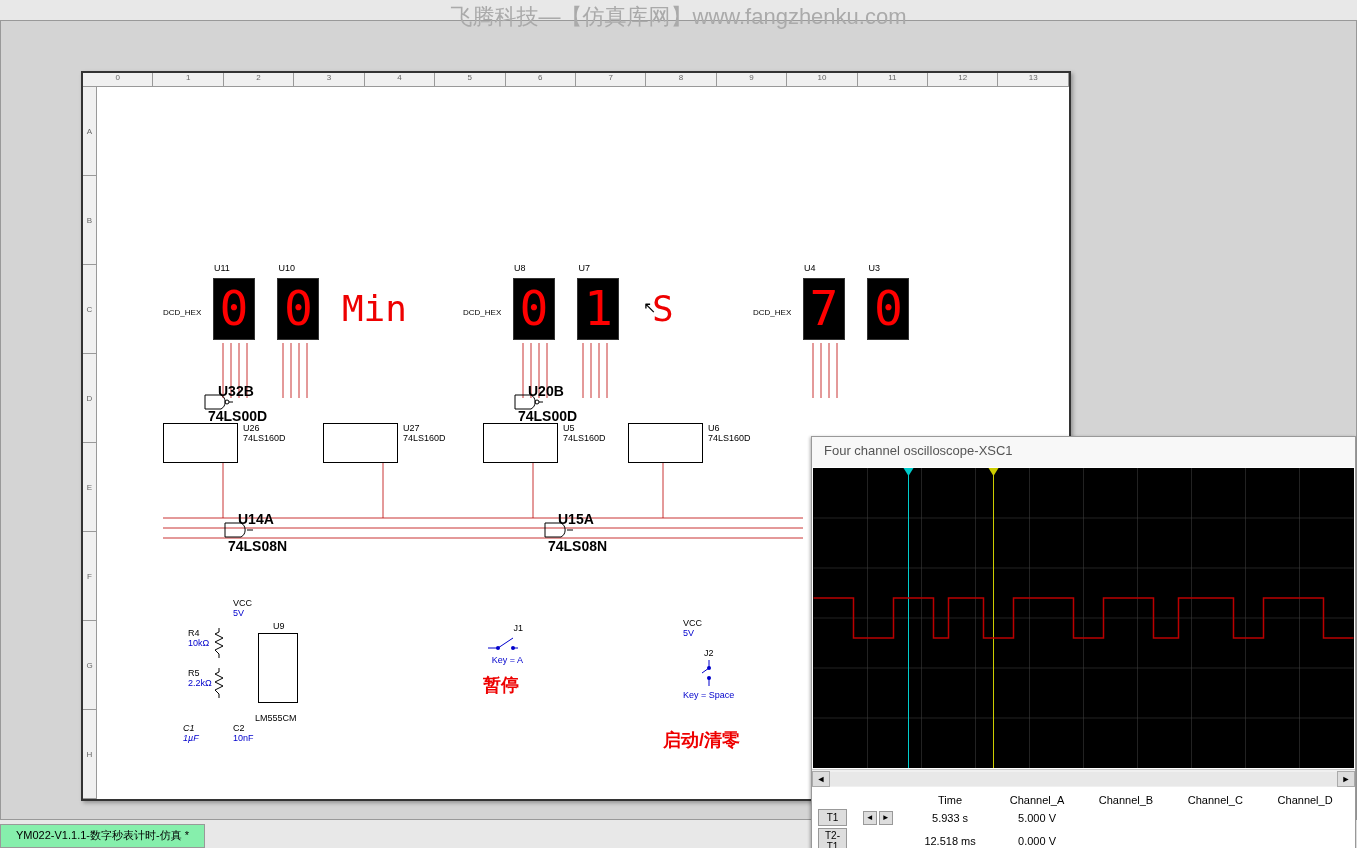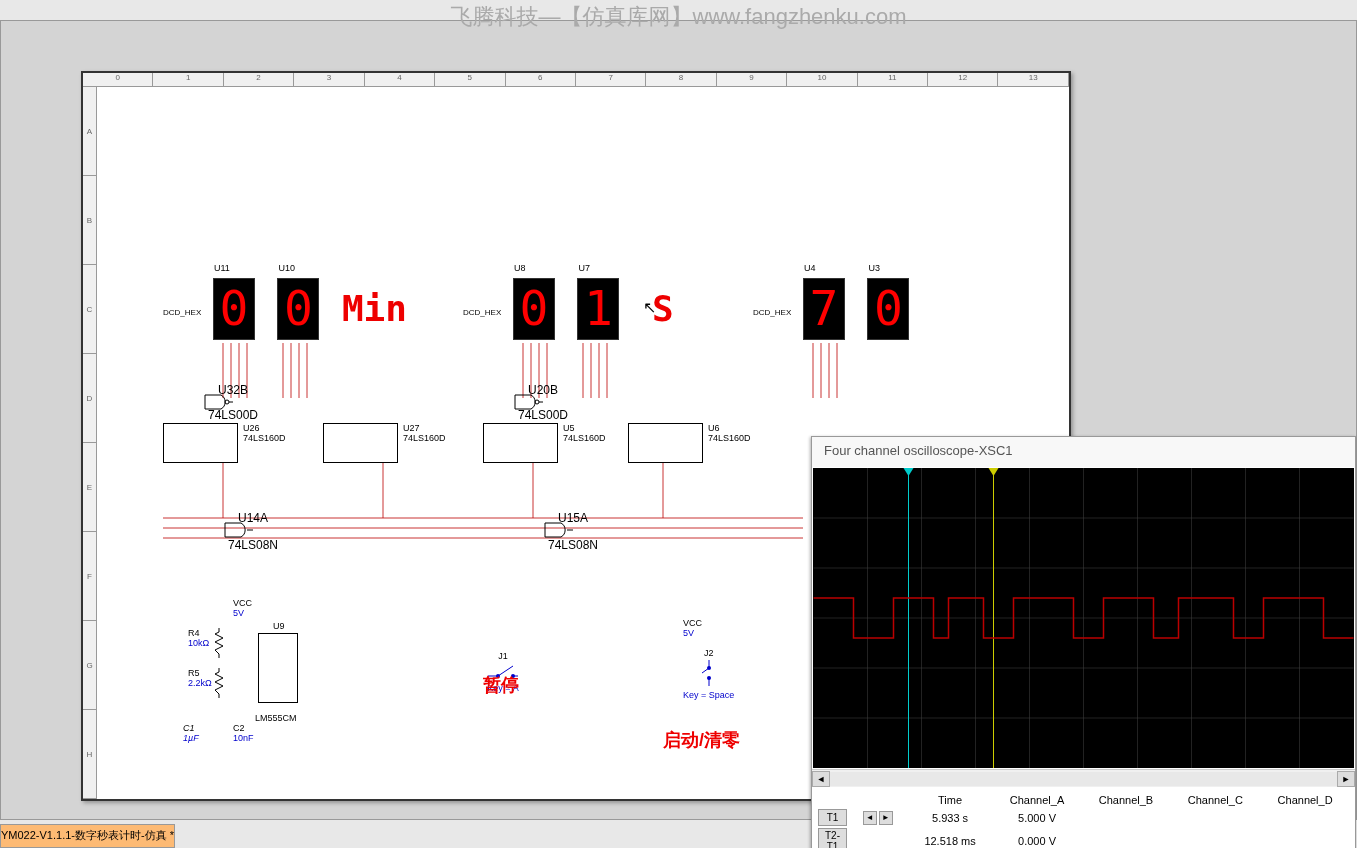--- a/index.html
+++ b/index.html
@@ -16,27 +16,27 @@
 .ruler-left { position: absolute; top: 14px; left: 0; bottom: 0; width: 14px; background: #f0f0f0; border-right: 1px solid #999; display: flex; flex-direction: column; }
 .ruler-left span { flex: 1; border-bottom: 1px solid #999; text-align: center; font-size: 8px; color: #666; display: flex; align-items: center; justify-content: center; }
 
 .title-big { position: absolute; top: 25px; left: 100px; right: 50px; text-align: center; font-size: 90px; font-weight: bold; color: #e00; font-family: "SimHei", sans-serif; }
 
 .display-group { position: absolute; top: 205px; }
 .seg-display { display: inline-block; width: 42px; height: 62px; background: #000; border: 1px solid #333; vertical-align: top; margin-right: 18px; position: relative; }
 .seg-digit { color: #f00; font-size: 48px; font-family: monospace; text-align: center; line-height: 58px; }
 .comp-label { position: absolute; top: -16px; font-size: 9px; color: #000; }
 .dcd-label { position: absolute; font-size: 8px; color: #000; top: 30px; }
-.unit-label { font-size: 36px; font-weight: bold; color: #e00; font-family: monospace; }
+.unit-label { font-size: 36px; font-weight: normal; color: #e00; font-family: monospace; }
 
 .ic-box { position: absolute; width: 75px; height: 40px; border: 1px solid #000; background: #fff; font-size: 6px; }
 .ic-label { position: absolute; font-size: 9px; }
 
 .gate { position: absolute; width: 30px; height: 18px; }
-.gate-label { position: absolute; font-size: 12px; }
+.gate-label { position: absolute; font-size: 14px; font-weight: bold; }
 
 .red-label { color: #e00; font-weight: bold; font-size: 18px; }
 .blue-label { color: #00c; font-size: 9px; }
 
 
 .oscilloscope { position: absolute; top: 415px; right: 0; width: 545px; height: 425px; background: #fff; border: 1px solid #999; box-shadow: -1px 1px 3px rgba(0,0,0,0.3); }
 .osc-title { height: 30px; padding: 6px 12px; font-size: 13px; color: #555; background: #f8f8f8; }
 .osc-screen { height: 300px; background: #000; position: relative; overflow: hidden; margin: 1px; }
 .osc-grid line { stroke: #444; stroke-width: 0.5; }
 .osc-wave { stroke: #b00; stroke-width: 1.5; fill: none; }
@@ -48,21 +48,21 @@
 .osc-scroll-track { flex: 1; height: 14px; background: #e8e8e8; }
 
 .osc-data { padding: 4px; font-size: 11px; }
 .osc-table { width: 100%; font-size: 11px; }
 .osc-table td { padding: 1px 6px; text-align: center; }
 .osc-table .row-label { background: #ddd; border: 1px solid #999; width: 24px; font-size: 10px; }
 .osc-arrows { display: inline-flex; }
 .osc-arrow-btn { width: 14px; height: 14px; background: #ddd; border: 1px solid #999; font-size: 8px; line-height: 12px; text-align: center; margin: 0 1px; }
 
 
-.bottom-tab { position: absolute; bottom: 0; left: 0; height: 24px; background: #fdba74; border: 1px solid #999; padding: 3px 0; font-size: 11px; }
+.bottom-tab { position: absolute; bottom: 0; left: 0; height: 24px; background: #86efac; border: 1px solid #999; padding: 3px 15px; font-size: 11px; }
 
 .wire { stroke: #b00; stroke-width: 0.8; fill: none; }
 
 .cursor-arrow { position: absolute; top: 225px; left: 560px; font-size: 16px; z-index: 50; pointer-events: none; }
 
 </style>
 </head>
 <body>
 
 <div class="watermark">飞腾科技—【仿真库网】www.fangzhenku.com</div>
@@ -209,21 +209,21 @@
 
     <div style="position:absolute;top:650px;left:100px;font-size:9px;font-style:italic;">
       <div>C1</div>
       <div class="blue-label">1µF</div>
     </div>
     <div style="position:absolute;top:650px;left:150px;font-size:9px;">
       <div>C2</div>
       <div class="blue-label">10nF</div>
     </div>
 
-    <div style="position:absolute;top:550px;left:400px;font-size:9px;text-align:center;margin-top:28px;">
+    <div style="position:absolute;top:550px;left:400px;font-size:9px;text-align:right;">
       <div>J1</div>
       <svg width="40" height="20">
           <path d="M5 15 H15 M15 15 L30 5 M30 15 H35" stroke="#00c" fill="none"></path>
           <circle cx="15" cy="15" r="2" fill="#00c"></circle>
           <circle cx="30" cy="15" r="2" fill="#00c"></circle>
         </svg>
       <div class="blue-label">Key = A</div>
     </div>
     <div class="red-label" style="position:absolute;top:600px;left:400px;">暂停</div>
 

